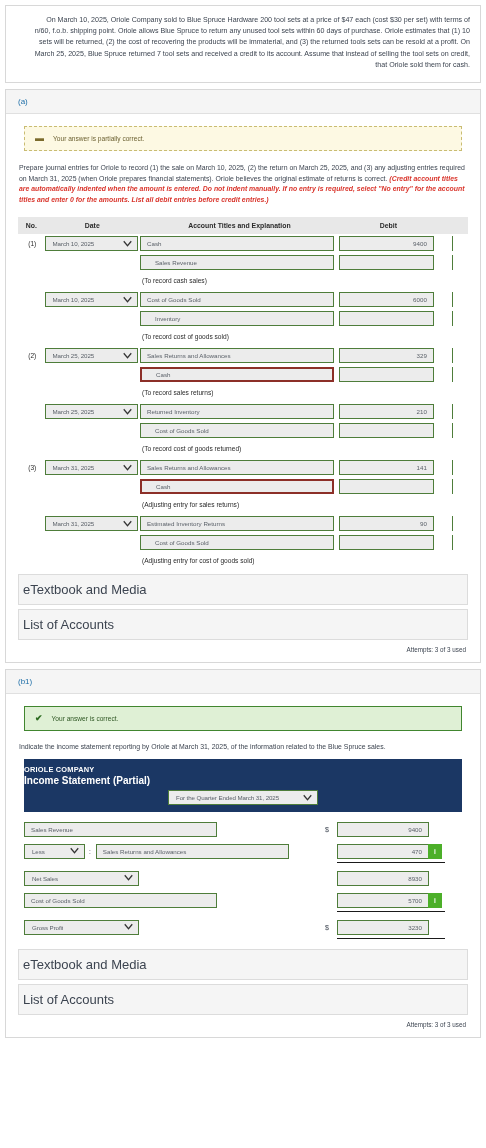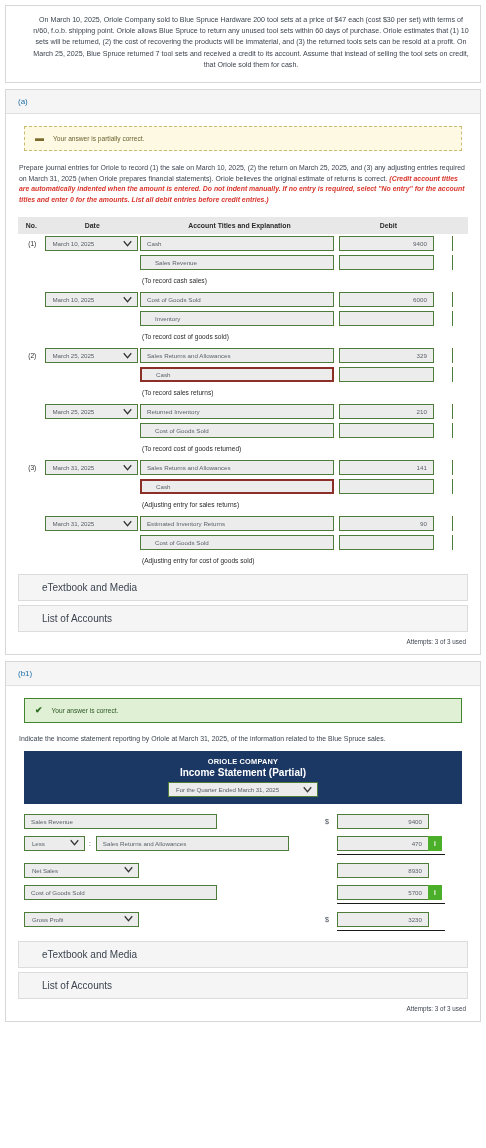--- a/index.html
+++ b/index.html
@@ -17,21 +17,21 @@
     background: #ffffff;
     border: 1px solid #d8d8d8;
     margin: 6px 5px;
   }
   .card.prompt { padding: 9px 10px 11px 10px; margin-top: 5px; }
 
   .prompt-text {
     font-size: 7.1px;
     line-height: 11.2px;
     color: #3c4450;
-    text-align: center;
+    text-align: right;
     margin-left: 16px;
   }
 
   
   .sec-head {
     background: #f5f5f5;
     border-bottom: 1px solid #e0e0e0;
     padding: 7px 12px;
     font-size: 8px;
     color: #1f6fa8;
@@ -138,37 +138,36 @@
   .memo {
     font-size: 6.6px;
     color: #2b2b2b;
     padding: 3px 0 4px 2px;
   }
 
   
   .act {
     background: #f5f5f5;
     border: 1px solid #dcdcdc;
-    font-size: 10px;
+    font-size: 13px;
     color: #3c4450;
-    padding: 7px 23px;
+    padding: 7px 4px;
     margin: 4px 0 0 0;
   }
   .attempts {
     text-align: right;
     font-size: 6.3px;
     color: #3c4450;
     padding: 6px 2px 3px 0;
   }
 
   
   .is-head {
     background: #1b3764;
     color: #ffffff;
-    text-align: center;
     padding: 6px 0 7px 0;
     margin: 3px 6px 0 6px;
   }
   .is-head .l1 { font-size: 7.4px; font-weight: bold; letter-spacing: .2px; }
   .is-head .l2 { font-size: 10px; font-weight: bold; margin-top: 1px; }
   .is-head .periodwrap { display: flex; justify-content: center; margin-top: 4px; }
   .is-head .sel { width: 150px; background: #ececec; }
 
   .is-body { padding: 6px 6px 2px 6px; }
   .is-row {

